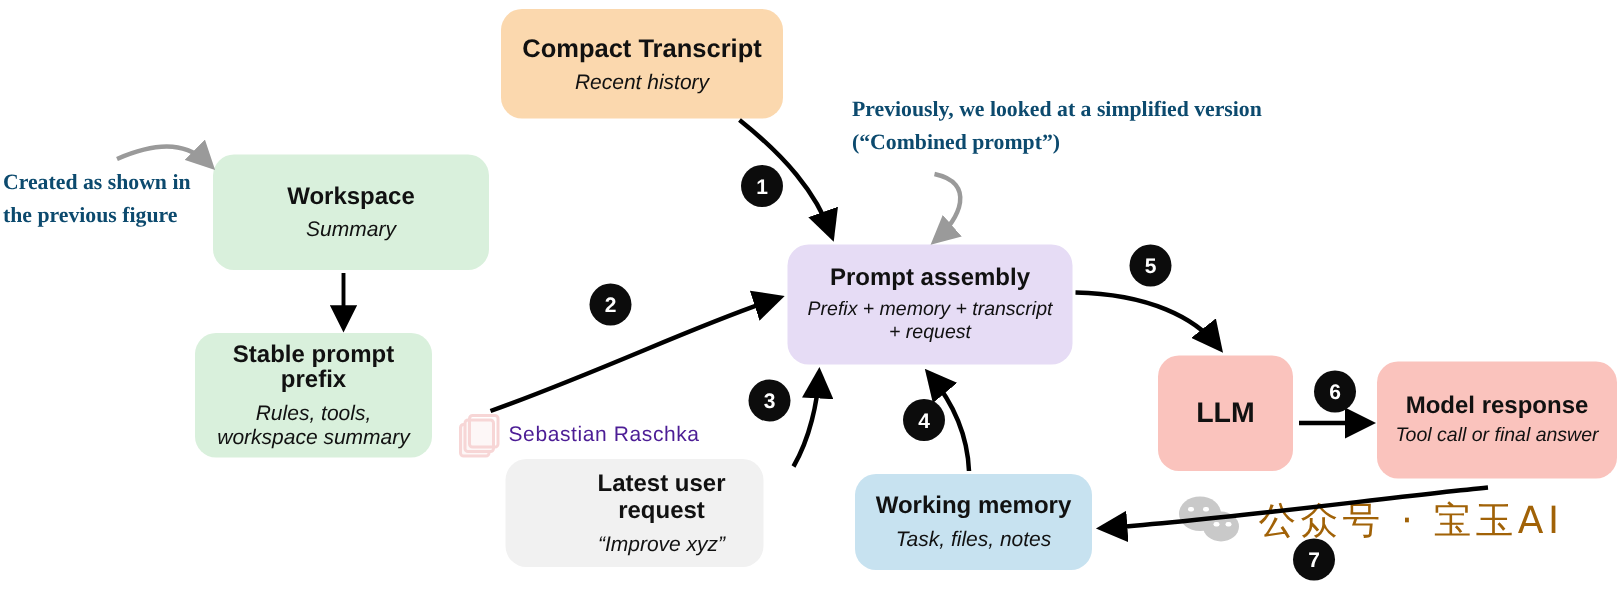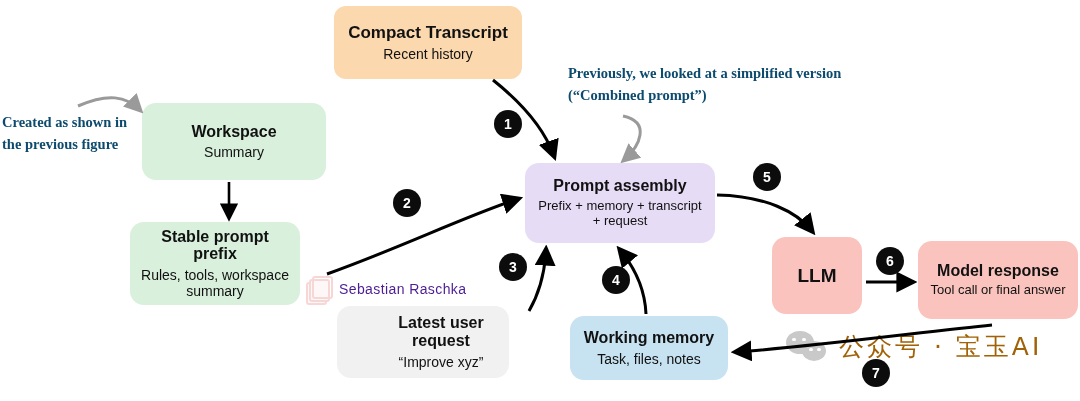--- a/index.html
+++ b/index.html
@@ -21,35 +21,36 @@
     text-align:center;
     padding:6px 8px;
     z-index:3;
   }
   .node .t{
     font-weight:bold;
     color:#111111;
     line-height:1.12;
   }
   .node .s{
+    font-style:italic;
     color:#111111;
     line-height:1.15;
     margin-top:4px;
   }
 
   
-  #n-transcript{left:334px;top:6px;width:188px;height:73px;background:#FBD8AE;border-radius:12px;}
+  #n-transcript{left:334px;top:6px;width:188px;height:73px;background:#FBD8AE;}
   #n-transcript .t{font-size:17px;}
   #n-transcript .s{font-size:14px;}
 
   #n-workspace{left:142px;top:103px;width:184px;height:77px;background:#D9F0DC;}
   #n-workspace .t{font-size:16px;}
   #n-workspace .s{font-size:14px;}
 
-  #n-prefix{left:130px;top:222px;width:170px;height:83px;background:#D9F0DC;}
+  #n-prefix{left:130px;top:222px;width:158px;height:83px;background:#D9F0DC;}
   #n-prefix .t{font-size:16px;}
   #n-prefix .s{font-size:14px;}
 
   #n-prompt{left:525px;top:163px;width:190px;height:80px;background:#E6DCF5;}
   #n-prompt .t{font-size:16px;}
   #n-prompt .s{font-size:13px;}
 
   #n-request{left:337px;top:306px;width:172px;height:72px;background:#F1F1F1;padding-left:44px;}
   #n-request .t{font-size:16px;}
   #n-request .s{font-size:14px;}

